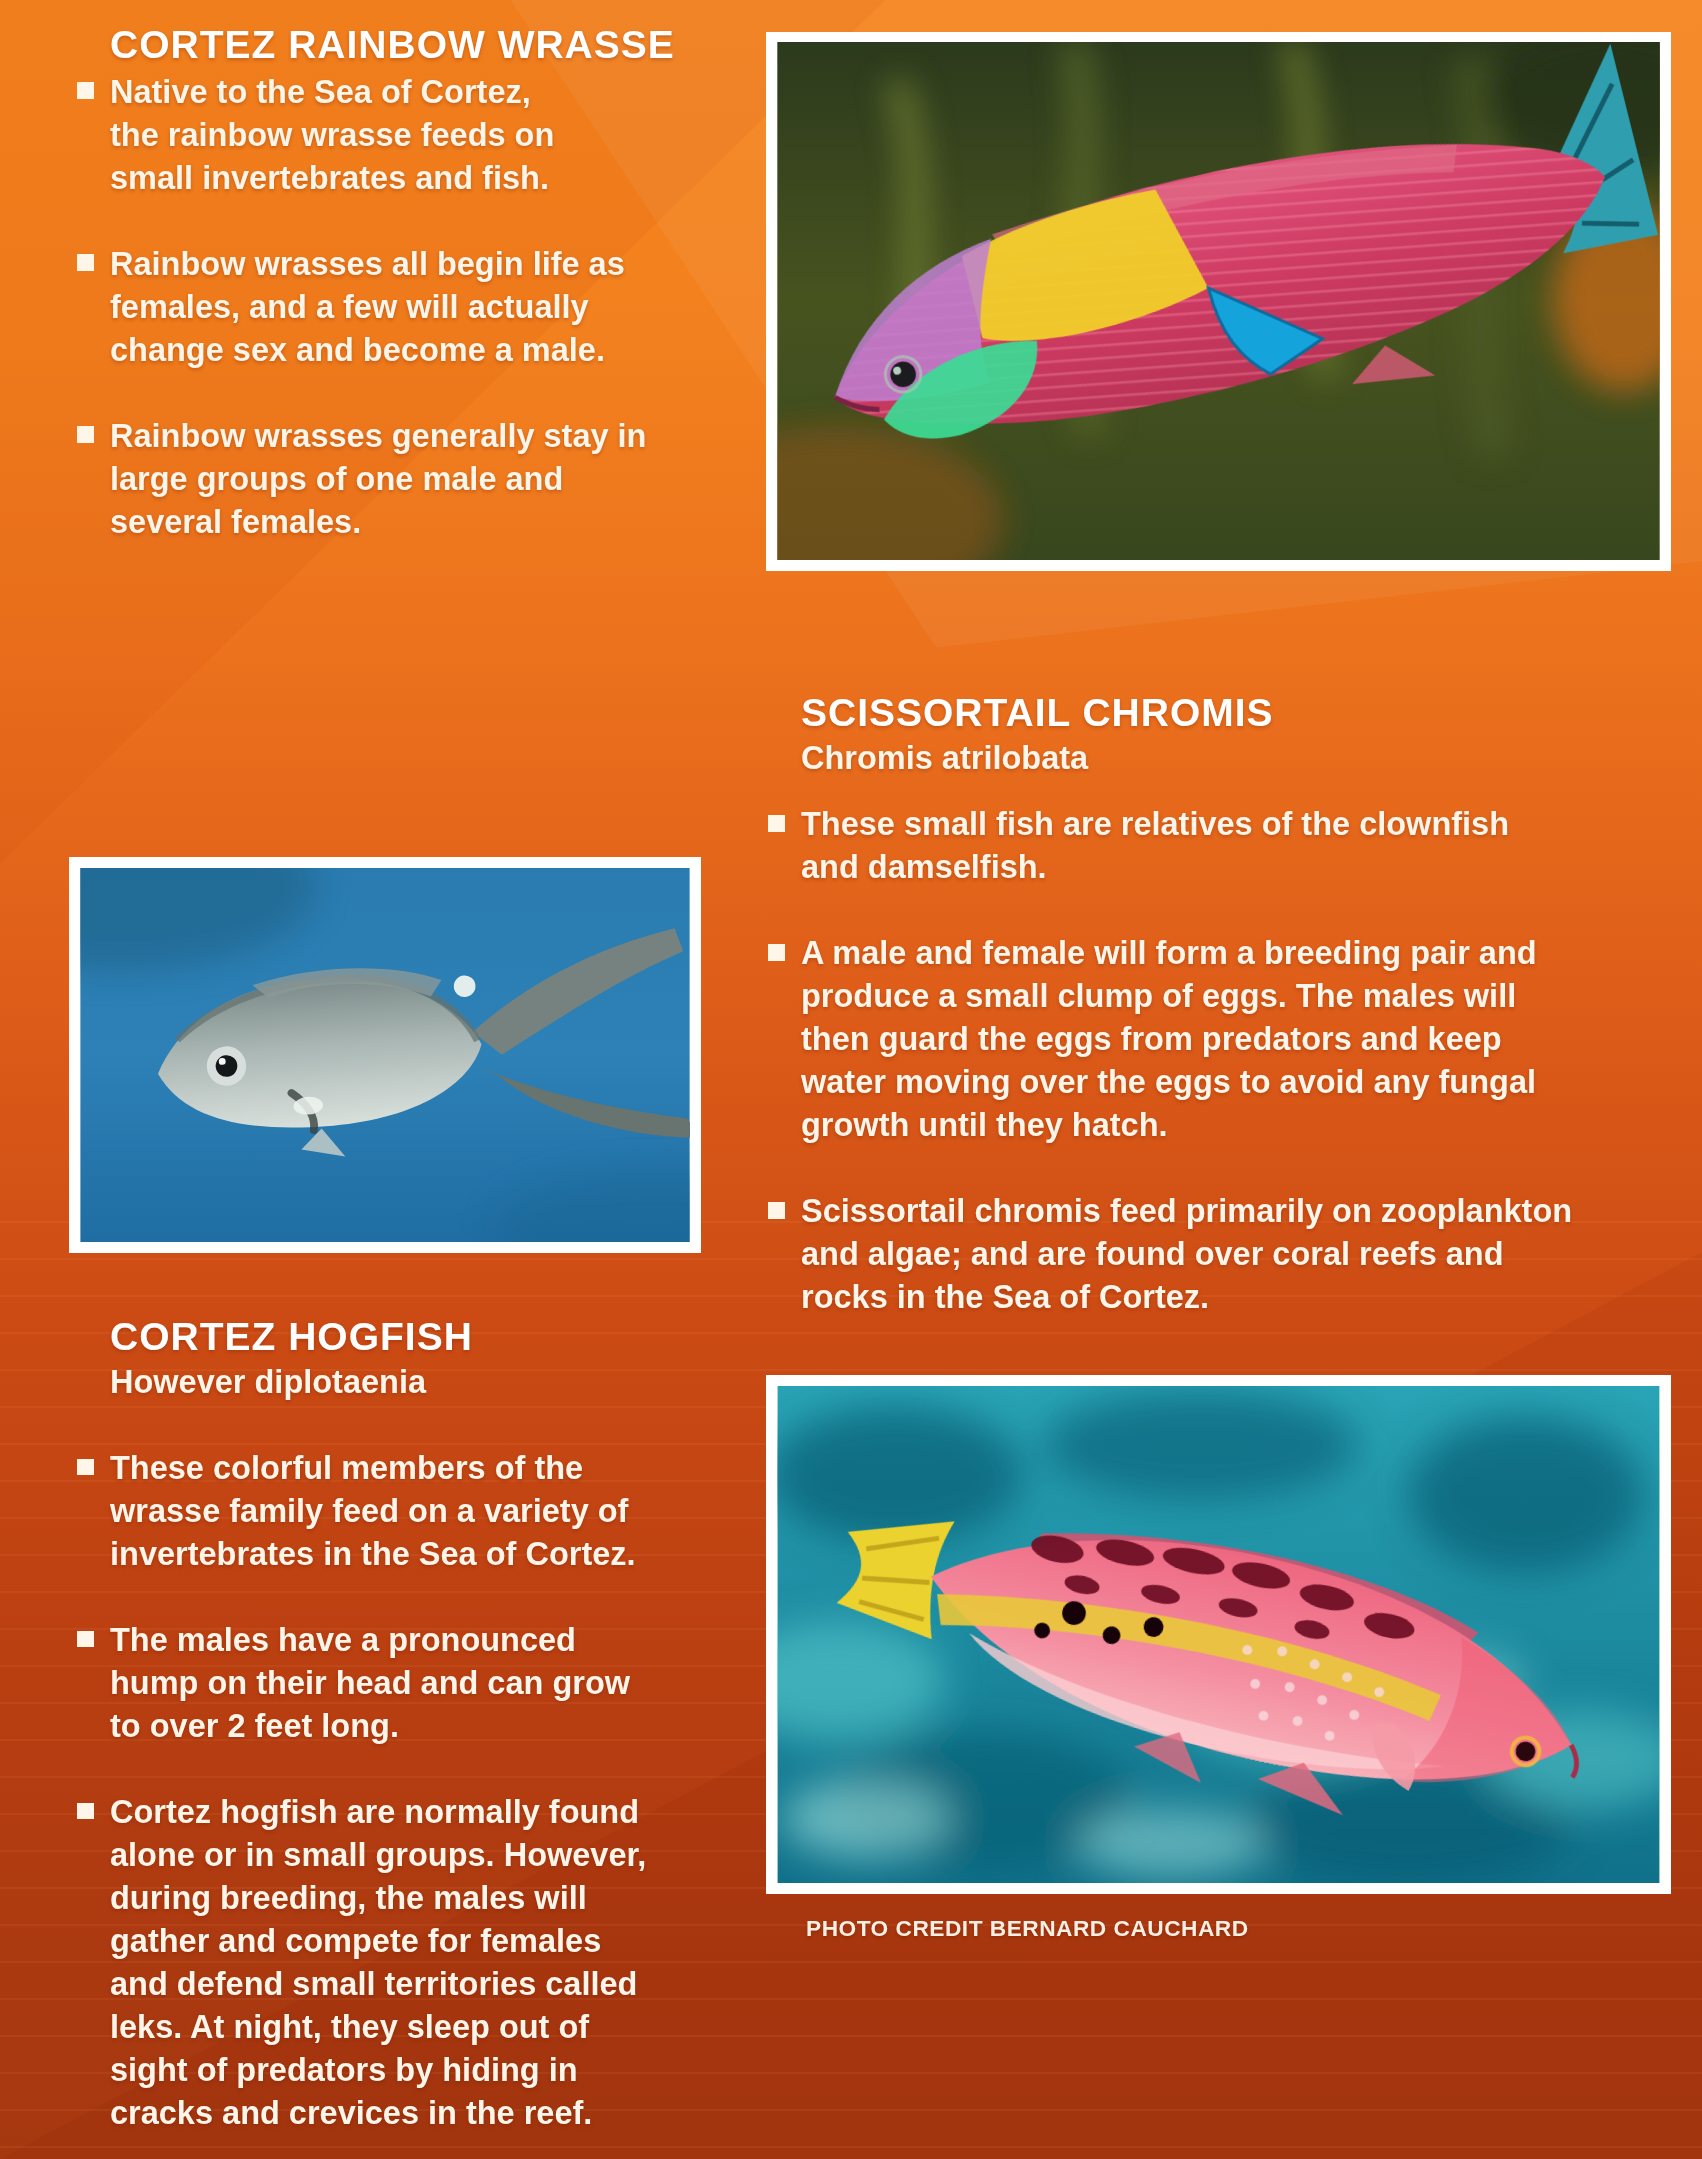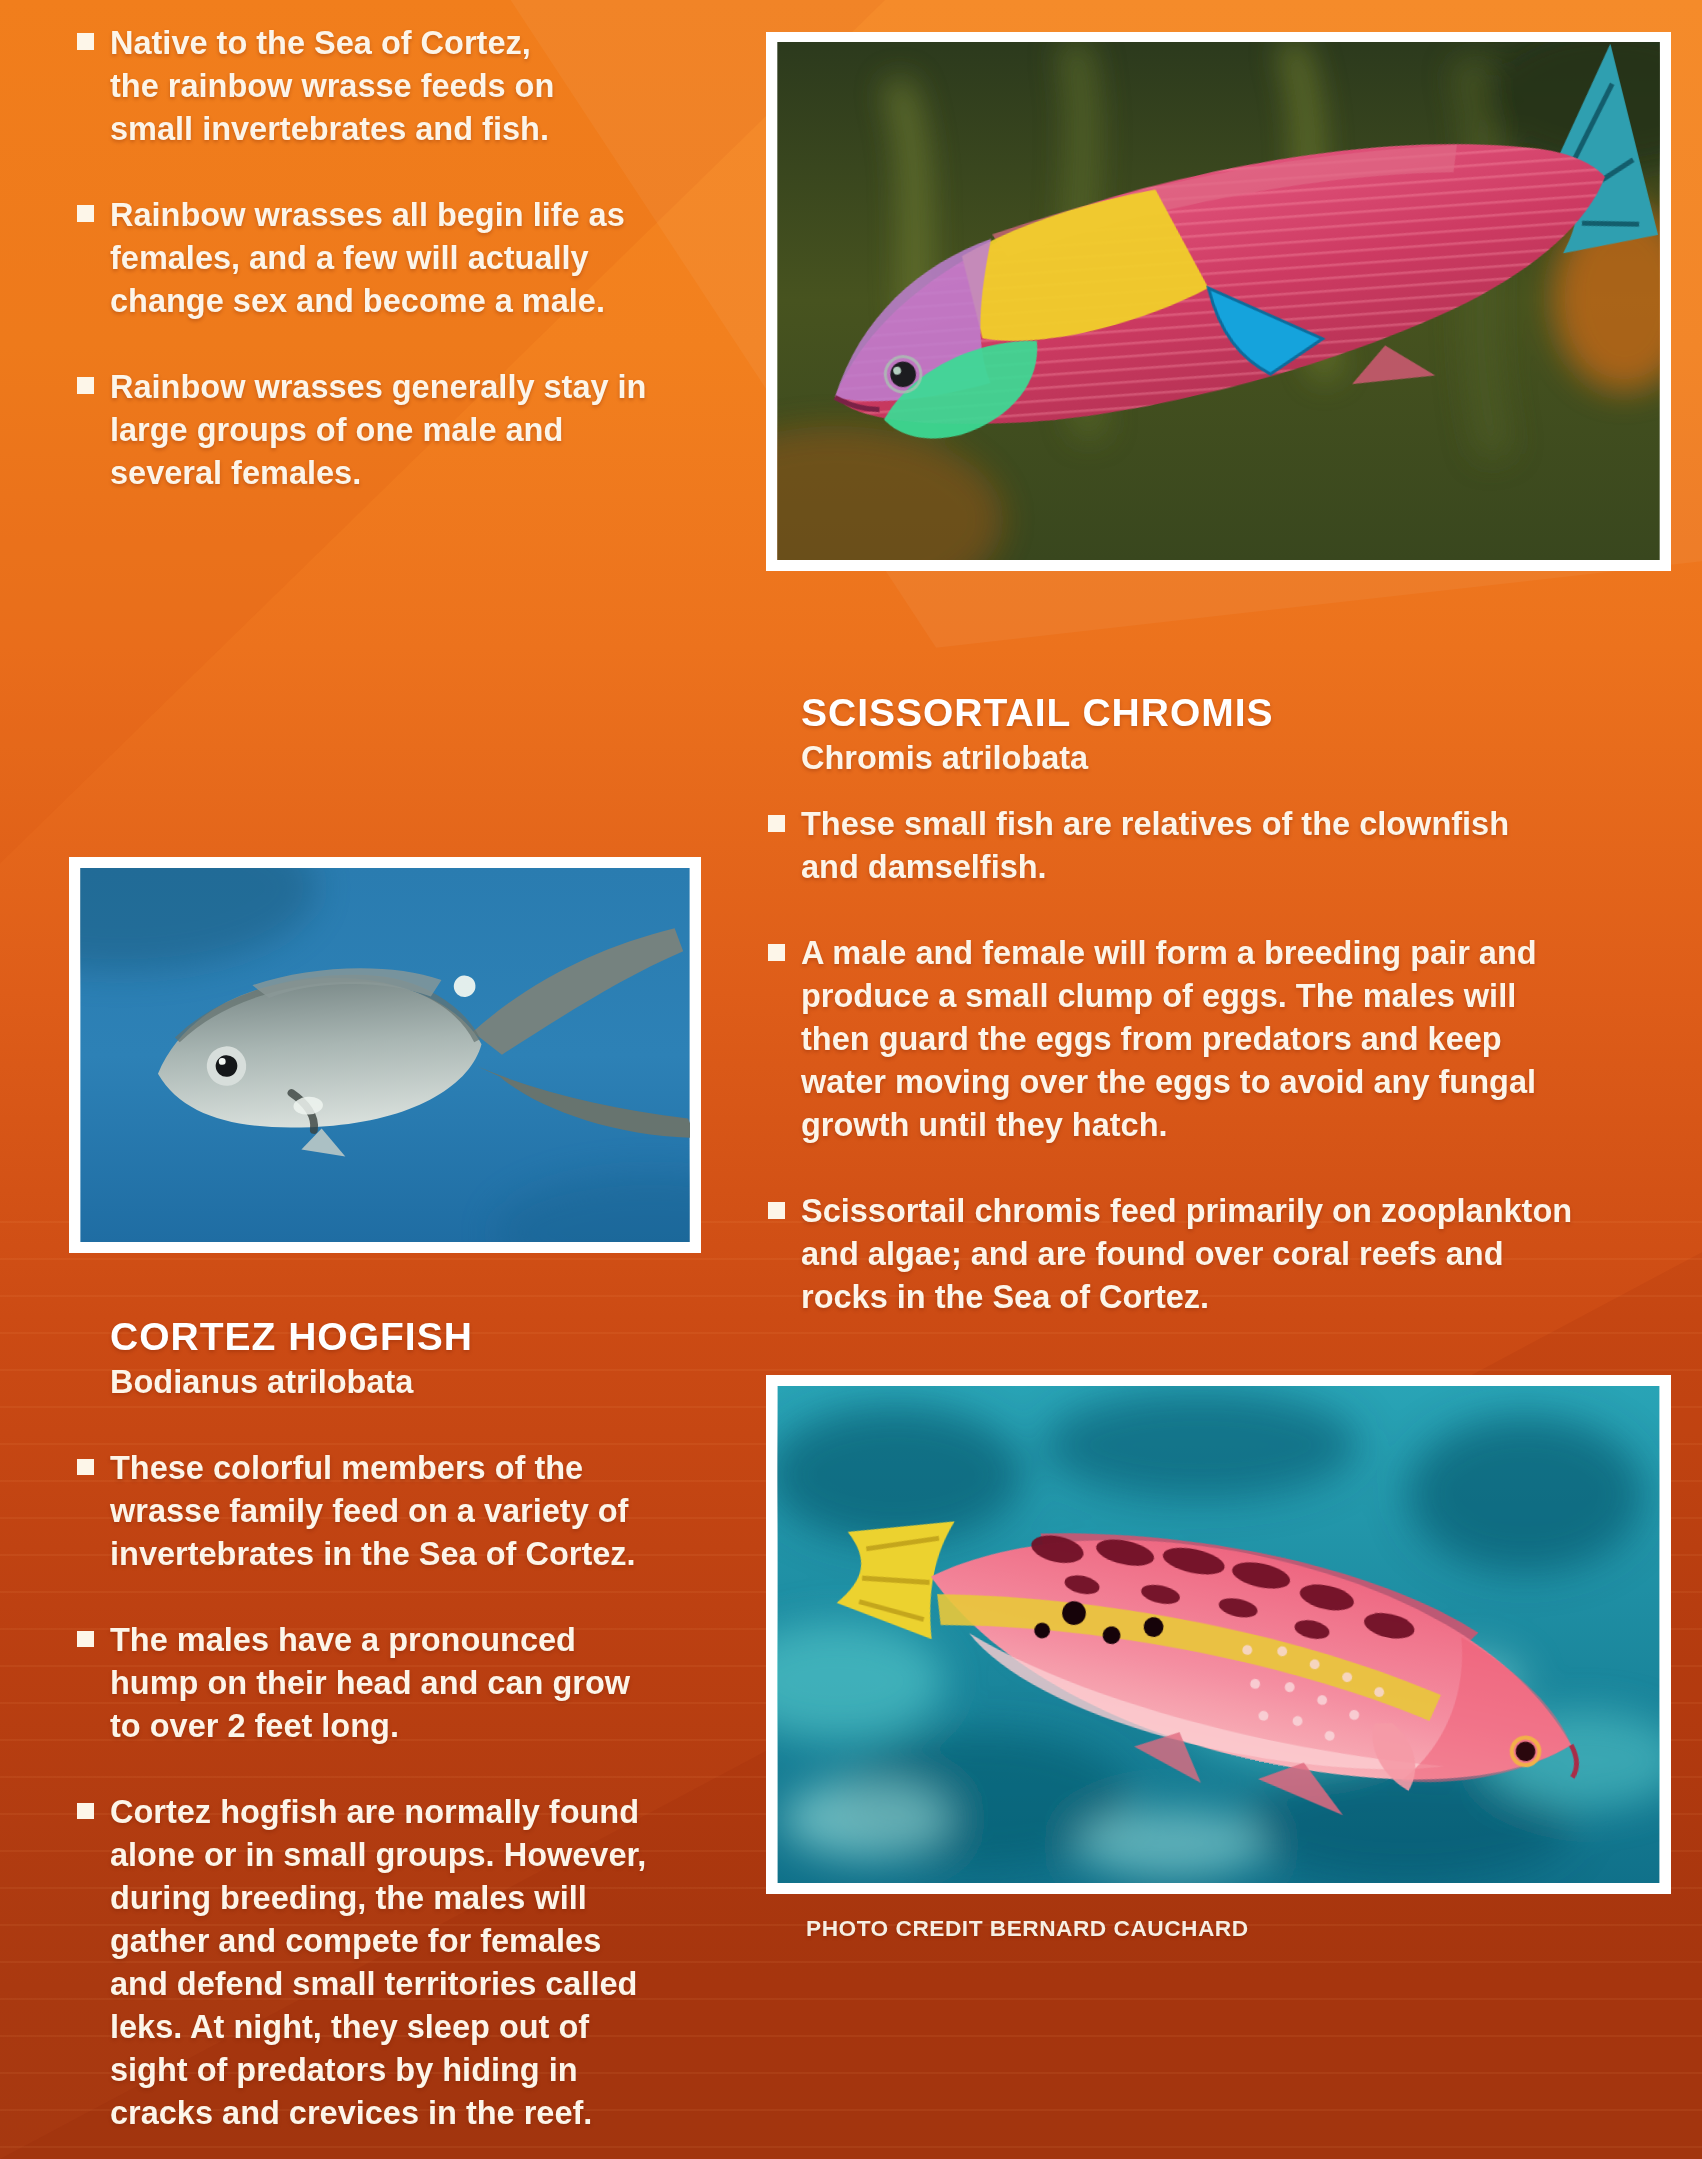--- a/index.html
+++ b/index.html
@@ -36,20 +36,21 @@
 </head>
 <body>
 
 <div class="poster">
   <div class="facet f1"></div>
   <div class="facet f2"></div>
   <div class="facet f3"></div>
   <div class="stripes"></div>
 
   <div class="sec sec1">
+    <h2>CORTEZ RAINBOW WRASSE</h2>
     <ul>
       <li><span class="sq"></span><span class="bt">Native to the Sea of Cortez,
 the rainbow wrasse feeds on
 small invertebrates and fish.</span></li>
       <li><span class="sq"></span><span class="bt">Rainbow wrasses all begin life as
 females, and a few will actually
 change sex and become a male.</span></li>
       <li><span class="sq"></span></li>
       <li><span class="sq"></span><span class="bt">Rainbow wrasses generally stay in
 large groups of one male and
@@ -155,21 +156,21 @@
         <path d="M212 224 C226 235 235 249 232 263" stroke="#39423f" stroke-width="8" fill="none" opacity="0.8" stroke-linecap="round"></path>
         <ellipse cx="228" cy="238" rx="15" ry="9" fill="#eef4f0" opacity="0.85"></ellipse>
         <circle cx="395" cy="128" r="11" fill="#edf4ef" opacity="0.95"></circle>
         <path d="M240 262 L262 292 L218 282 Z" fill="#c3cdc8" opacity="0.85"></path>
       </g>
     </svg>
   </figure>
 
   <div class="sec sec3">
     <h2>CORTEZ HOGFISH</h2>
-    <p class="sci">Bodianus atrilobata</p>
+    <p class="sci">However diplotaenia</p>
     <ul>
       <li><span class="sq"></span><span class="bt">These colorful members of the
 wrasse family feed on a variety of
 invertebrates in the Sea of Cortez.</span></li>
       <li><span class="sq"></span><span class="bt">The males have a pronounced
 hump on their head and can grow
 to over 2 feet long.</span></li>
       <li><span class="sq"></span><span class="bt">Cortez hogfish are normally found
 alone or in small groups. However,
 during breeding, the males will

